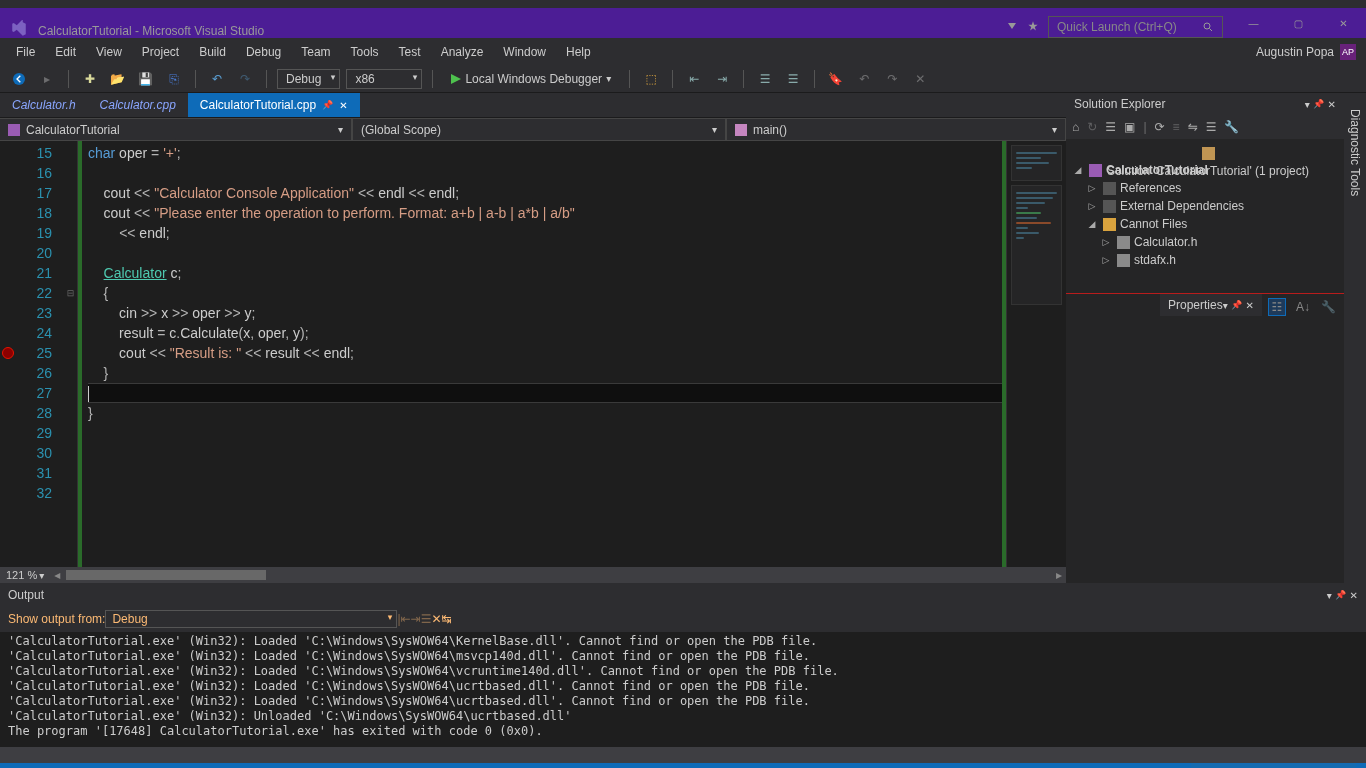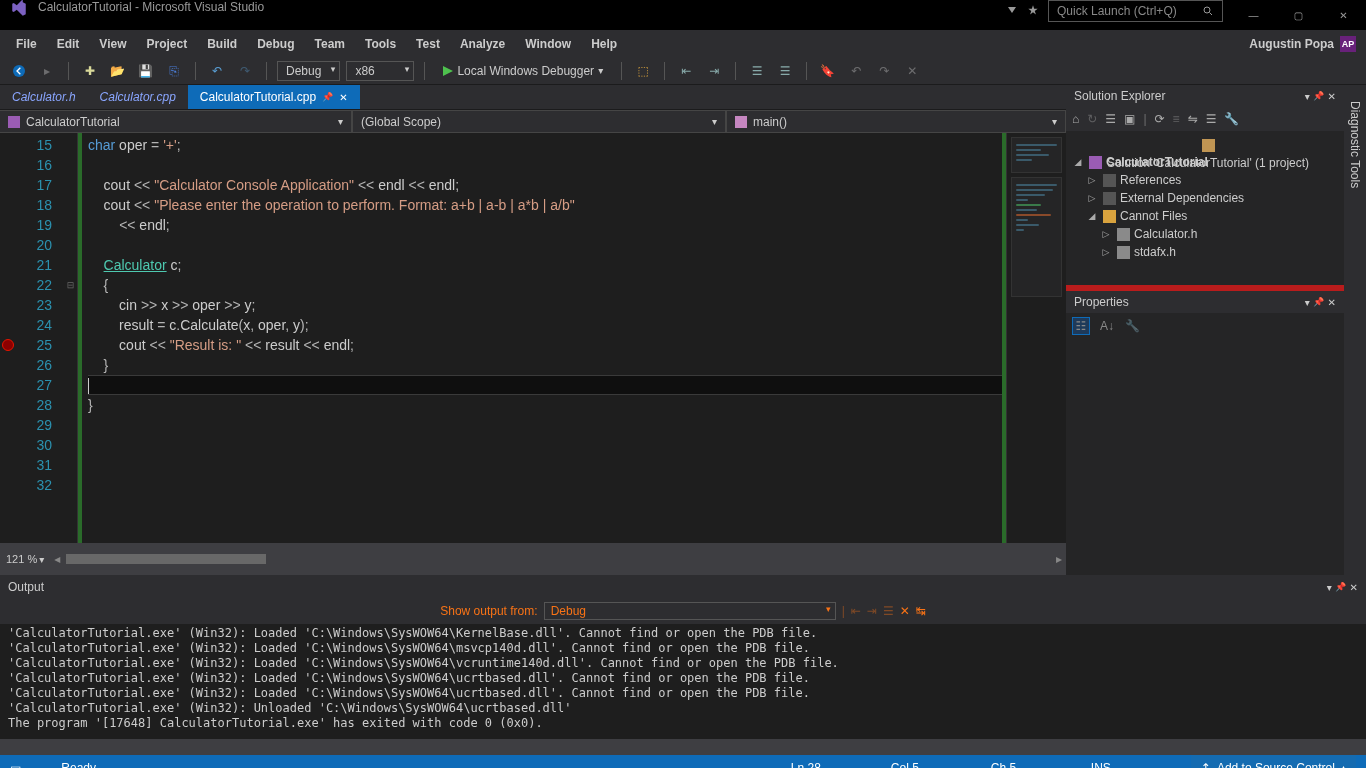--- a/index.html
+++ b/index.html
@@ -1,26 +1,26 @@
 <!DOCTYPE html>
 <html><head>
 <meta charset="utf-8">
 <style>
 * { box-sizing: border-box; margin: 0; padding: 0; font-family: 'Segoe UI', sans-serif; }
 body { background: #2d2d30; color: #ccc; font-size: 12px; overflow: hidden; width: 1366px; height: 768px; }
 
-.title-bar { height: 30px; background: #000000; display: flex; align-items: flex-start; padding-left: 10px; }
+.title-bar { height: 30px; background: #4c1d95; display: flex; align-items: flex-end; padding-left: 10px; margin-top: 8px; }
 .title-bar .vs-logo { width: 18px; height: 18px; margin-right: 10px; color: #7c61c1; }
 .title-bar .title { color: #999; font-size: 12px; flex: 1; }
 .title-bar .quick-launch { display: flex; align-items: center; gap: 8px; color: #999; margin-right: 8px; }
 .title-bar .ql-box { border: 1px solid #555; padding: 2px 8px; width: 175px; font-size: 12px; color: #888; display:flex; align-items:center; justify-content:space-between; height:22px; }
 .title-bar .win-btns { display: flex; }
 .title-bar .win-btn { width: 45px; height: 30px; display: flex; align-items: center; justify-content: center; color: #999; font-size: 10px; }
 
-.menu-bar { height: 27px; background: #2d2d30; display: flex; align-items: center; padding-left: 6px; font-weight: bold; }
+.menu-bar { height: 27px; background: #2d2d30; display: flex; align-items: center; padding-left: 6px; }
 .menu-bar .menu-item { padding: 4px 10px; color: #ccc; font-size: 12px; }
 .menu-bar .user { margin-left: auto; margin-right: 10px; color: #ccc; font-size: 12px; display:flex; align-items:center; gap:6px;}
 .menu-bar .user .avatar{ width:16px; height:16px; background:#68217a; color:#fff; font-size:9px; display:flex; align-items:center; justify-content:center;}
 
 .toolbar { height: 28px; background: #2d2d30; border-bottom: 1px solid #1b1b1c; display: flex; align-items: center; padding-left: 8px; gap: 6px; }
 .toolbar .tb-btn { width: 22px; height: 22px; display: flex; align-items: center; justify-content: center; color: #ccc; }
 .toolbar .sep { width: 1px; height: 18px; background: #555; margin: 0 4px; }
 .toolbar .combo { border: 1px solid #555; padding: 2px 18px 2px 8px; font-size: 12px; color: #ccc; position:relative; }
 .toolbar .combo::after{ content:"▾"; position:absolute; right:4px; top:2px; font-size:9px; }
 .toolbar .play-btn { display: flex; align-items: center; gap: 4px; padding: 2px 8px; color: #ccc; }
@@ -46,27 +46,27 @@
 .fold-col{ width:14px; background:#1e1e1e; border-right:1px solid #333; padding-top:2px;}
 .fold-col .fc{ height:20px; display:flex; align-items:center; justify-content:center; color:#666; font-size:9px;}
 .code { flex: 1; padding-left: 6px; line-height: 20px; color:#ccc; position:relative; padding-top:2px;}
 .code .line{ height:20px; white-space:pre; position:relative;}
 .code .caret-line{ background:#0f0f0f; border: 1px solid #3a3a3a; border-left:none; border-right:none; }
 .kw{ color:#569cd6; } .str{ color:#d69d85; } .typ{ color:#4ec9b0;text-decoration:underline; } .num{ color:#b5cea8; } .op{ color:#b4b4b4;}
 .code .cursor{ display:inline-block; width:1px; height:16px; background:#ccc; vertical-align:text-top;}
 .minimap{ width:60px; background:#1e1e1e; border-left:1px solid #333;}
 .minimap .mini-box{ margin:4px; border:1px solid #333; background:#252526; display:flex; flex-direction:column; gap:3px; padding:6px 4px;}
 .minimap .mini-ln{ height:2px; background:#3a5a6a; border-radius:1px;}
-.scroll-h{ height:32px; background:#3e3e42; display:flex; align-items:center;}
+.scroll-h{ height:16px; background:#3e3e42; display:flex; align-items:center;}
 .zoom{ color:#ccc; font-size:11px; padding:0 6px; display:flex; align-items:center; gap:2px;}
 
 .output-panel{ height:180px; background:#1e1e1e; display:flex; flex-direction:column; border-top:1px solid #2d2d30;}
 .out-title{ height:22px; background:#2d2d30; display:flex; align-items:center; padding:0 8px; color:#ccc; font-size:12px;}
 .out-title .spacer{ flex:1;}
-.out-tools{ height:26px; background:#2d2d30; display:flex; align-items:center; padding:0 8px; gap:6px; color:#f97316;justify-content:center;}
+.out-tools{ height:26px; background:#2d2d30; display:flex; align-items:center; padding:0 8px; color:#fdba74;}
 .out-tools .combo{ border:1px solid #555; padding:1px 18px 1px 6px; font-size:12px; position:relative; width:292px;}
 .out-tools .combo::after{ content:"▾"; position:absolute; right:4px; top:1px; font-size:9px;}
 .out-text{ flex:1; font-family:Consolas,monospace; font-size:12px; color:#ccc; padding:2px 8px; line-height:15px; white-space:pre; overflow:hidden;}
 .out-scroll{ height:16px; background:#3e3e42;}
 
 .right-col{ width:278px; background:#252526; display:flex; flex-direction:column;}
 .panel-header{ height:22px; background:#2d2d30; color:#ccc; padding:0 8px; display:flex; align-items:center; font-size:12px;}
 .panel-header .spacer{ flex:1;}
 .se-toolbar{ height:24px; background:#2d2d30; display:flex; align-items:center; padding:0 6px; gap:8px; color:#aaa; font-size:12px;}
 .se-search{ height:24px; display:flex; align-items:center; padding:0 4px;}
@@ -76,21 +76,21 @@
 .tree .exp{ width:12px; color:#aaa; font-size:9px; text-align:center;}
 .tree .icon{ width:14px; height:14px; display:flex; align-items:center; justify-content:center;}
 .tree .icon svg{ width:13px; height:13px;}
 .tree .ref-icon{ color:#999;}
 .tree .h-icon{ color:#c586c0;}
 .tree .folder-icon{ color:#d9a33e;}
 .tree .proj-icon{ color:#9a5cb4;}
 .tree .sln-icon{ color:#c09553;}
 .tree .bold{ font-weight:600;}
 
-.props-panel{ height:290px; display:flex; flex-direction:column; border-top:6px solid #b91c1c;}
+.props-panel{ height:290px; display:flex; flex-direction:row; border-top:1px solid #b91c1c;justify-content:flex-end;}
 .props-tools{ height:26px; background:#252526; display:flex; align-items:center; padding:0 6px; gap:8px; color:#888;}
 .props-tools .ptb{ width:18px; height:18px; border:1px solid transparent; display:flex; align-items:center; justify-content:center;}
 .props-tools .ptb.active{ border-color:#0e6bb8; background:#1e3a5a;}
 
 .status-bar{ height:25px; background:#0e6bb8; color:#fff; display:flex; align-items:center; padding:0 10px; gap:40px; font-size:12px;}
 .status-bar .s-item{ min-width:60px;}
 .status-bar .spacer{ flex:1;}
 .status-bar .src-ctl{ background:#146bb1; height:100%; padding:0 10px; display:flex; align-items:center; gap:6px;}
 
 .right-dock{ width:22px; background:#2d2d30; display:flex; flex-direction:column; align-items:center; padding-top:10px;}
@@ -161,21 +161,21 @@
   <div class="sep"></div>
   <div class="tb-btn" style="color:#d9d99a">✚</div>
   <div class="tb-btn" style="color:#d9a33e">📂</div>
   <div class="tb-btn" style="color:#4a7cd6">💾</div>
   <div class="tb-btn" style="color:#4a7cd6">⎘</div>
   <div class="sep"></div>
   <div class="tb-btn" style="color:#5a9fd4">↶</div>
   <div class="tb-btn" style="color:#5a9fd4; opacity:.4">↷</div>
   <div class="sep"></div>
   <div class="combo">Debug</div>
-  <div class="combo" style="width:68px">x86</div>
+  <div class="combo" style="width:76px">x86</div>
   <div class="sep"></div>
   <div class="play-btn">
     <svg width="10" height="10" viewBox="0 0 10 10">
         <path d="M0 0l10 5-10 5z"></path>
       </svg>
     <span>Local Windows Debugger</span>
     <span class="ti">▾</span>
   </div>
   <div class="sep"></div>
   <div class="tb-btn" style="color:#d9a33e">⬚</div>

